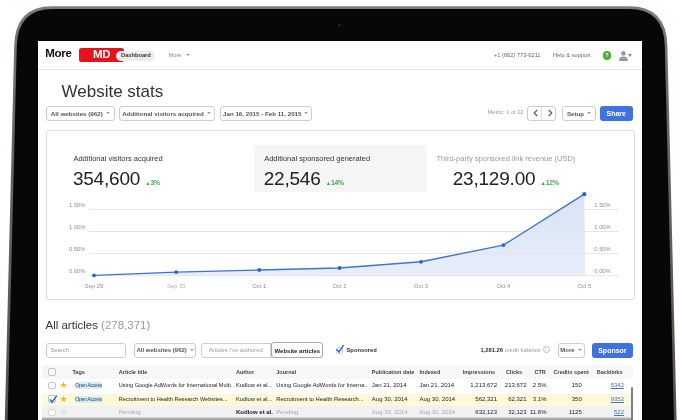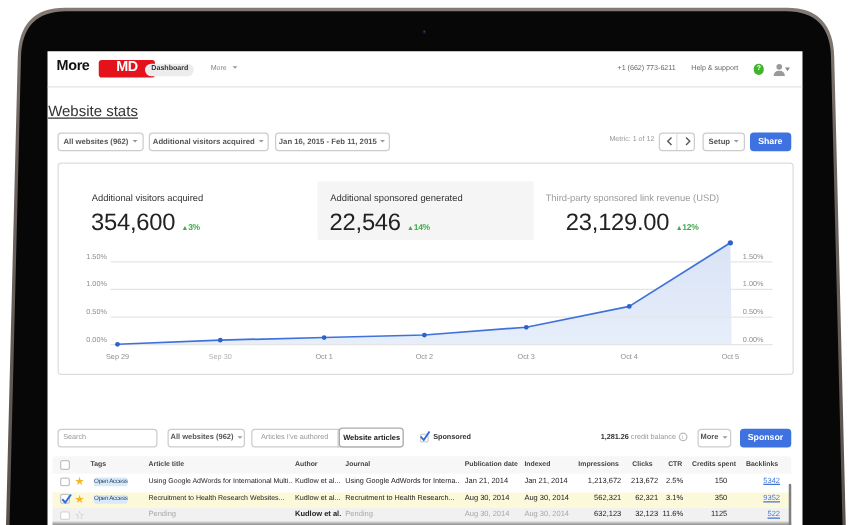--- a/index.html
+++ b/index.html
@@ -43,21 +43,21 @@
   <div class="abs" style="left:131px;top:11px;font-size:5.7px;color:#888;">More <span class="caret"></span></div>
   <div class="abs" style="left:456.5px;top:11px;font-size:5.7px;color:#666;">+1 (662) 773-6211</div>
   <div class="abs" style="left:515.5px;top:11px;font-size:5.7px;color:#666;">Help &amp; support</div>
   <div class="abs" style="left:565.3px;top:10.2px;width:8.5px;height:8.5px;background:#41b32e;border-radius:50%;color:#fff;font-size:5.5px;font-weight:bold;text-align:center;line-height:8.5px;">?</div>
   <svg class="abs" style="left:580px;top:9.3px;" width="11" height="11" viewBox="0 0 11 11">
       <circle cx="5.4" cy="3.4" r="2.3" fill="#9a9a9a"></circle>
       <path d="M0.9 11 Q0.9 6.6 5.4 6.6 Q9.9 6.6 9.9 11 Z" fill="#9a9a9a"></path>
     </svg>
   <div class="abs" style="left:590.5px;top:13.2px;width:0;height:0;border-left:2.8px solid transparent;border-right:2.8px solid transparent;border-top:3.4px solid #8a8a8a;"></div>
 
-  <div class="abs" style="left:1px;top:41px;font-size:12px;color:#333;text-decoration:underline;">Website stats</div>
+  <div class="abs" style="left:24px;top:41px;font-size:17px;color:#333;">Website stats</div>
 
   <div class="btn" style="left:8px;top:64.5px;width:69.5px;height:15.3px;font-size:6.2px;">All websites (962) <span class="caret"></span></div>
   <div class="btn" style="left:81px;top:64.5px;width:96px;height:15.3px;font-size:6.2px;">Additional visitors acquired <span class="caret"></span></div>
   <div class="btn" style="left:182px;top:64.5px;width:92.5px;height:15.3px;font-size:6.2px;">Jan 16, 2015 - Feb 11, 2015 <span class="caret"></span></div>
   <div class="abs" style="left:450px;top:68px;font-size:5.7px;color:#999;">Metric: 1 of 12</div>
   <div class="btn" style="left:489.5px;top:64.5px;width:29px;height:15.3px;"></div>
   <div class="abs" style="left:503.5px;top:65.5px;width:1px;height:13.3px;background:#e0e0e0;"></div>
   <svg class="abs" style="left:494px;top:68px;" width="8" height="8" viewBox="0 0 8 8">
       <path d="M5.2 1 L2.2 4 L5.2 7" fill="none" stroke="#555" stroke-width="1.1"></path>
     </svg>
@@ -121,20 +121,21 @@
       <text x="56" y="93.5">Sep 29</text>
       <text x="138.2" y="93.5" fill="#b0b0b0">Sep 30</text>
       <text x="221.3" y="93.5">Oct 1</text>
       <text x="301.5" y="93.5">Oct 2</text>
       <text x="383" y="93.5">Oct 3</text>
       <text x="465.4" y="93.5">Oct 4</text>
       <text x="546.3" y="93.5">Oct 5</text>
     </g>
   </svg>
 
+  <div class="abs" style="left:8px;top:277.5px;font-size:11.5px;color:#333;">All articles <span style="color:#999;">(278,371)</span></div>
 
   <div class="abs" style="left:8px;top:301.5px;width:80.5px;height:15.3px;border:1px solid #ccc;border-radius:3px;"></div>
   <div class="abs" style="left:13px;top:305.5px;font-size:5.8px;color:#999;">Search</div>
   <div class="btn" style="left:96.4px;top:301.5px;width:62.5px;height:15.3px;font-size:6px;">All websites (962) <span class="caret"></span></div>
   <div class="abs" style="left:163.8px;top:301.5px;width:121.6px;height:15.3px;border:1px solid #ccc;border-radius:3px;"></div>
   <div class="abs" style="left:163.8px;top:301.5px;width:69.8px;height:15.3px;font-size:5.8px;color:#999;text-align:center;line-height:15.3px;border-right:1px solid #ccc;">Articles I've authored</div>
   <div class="abs" style="left:233.6px;top:300.9px;width:52.4px;height:16.5px;font-size:6px;font-weight:bold;color:#222;text-align:center;line-height:16.5px;border:1px solid #aaa;border-radius:3px;background:#fff;">Website articles</div>
   <div class="abs" style="left:298px;top:306px;width:7px;height:7px;border:1px solid #d0d0d0;border-radius:1.5px;background:#fff;"></div>
   <svg class="abs" style="left:297.5px;top:302.5px;" width="10" height="10" viewBox="0 0 10 10">
       <path d="M1.5 5.2 L4 8 L8.6 1.2" fill="none" stroke="#2f6de0" stroke-width="1.5"></path>

